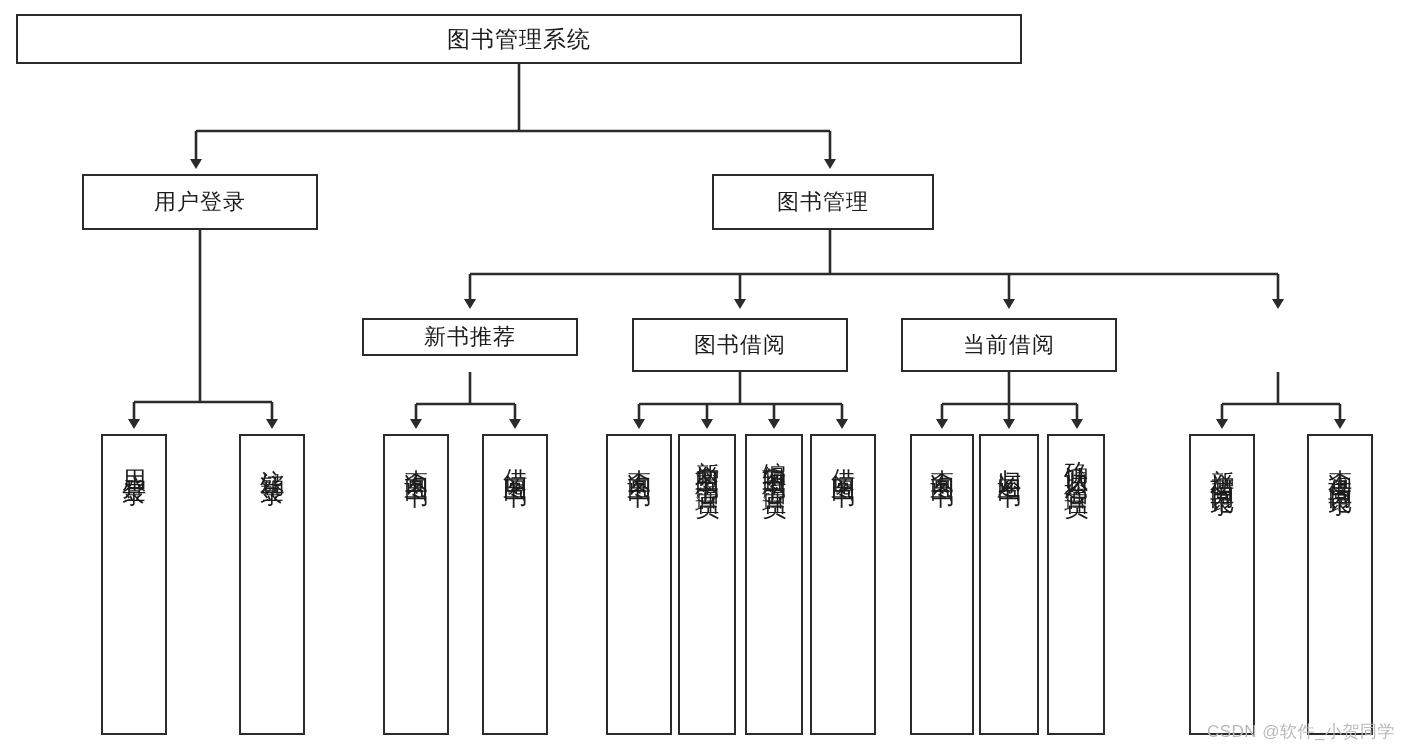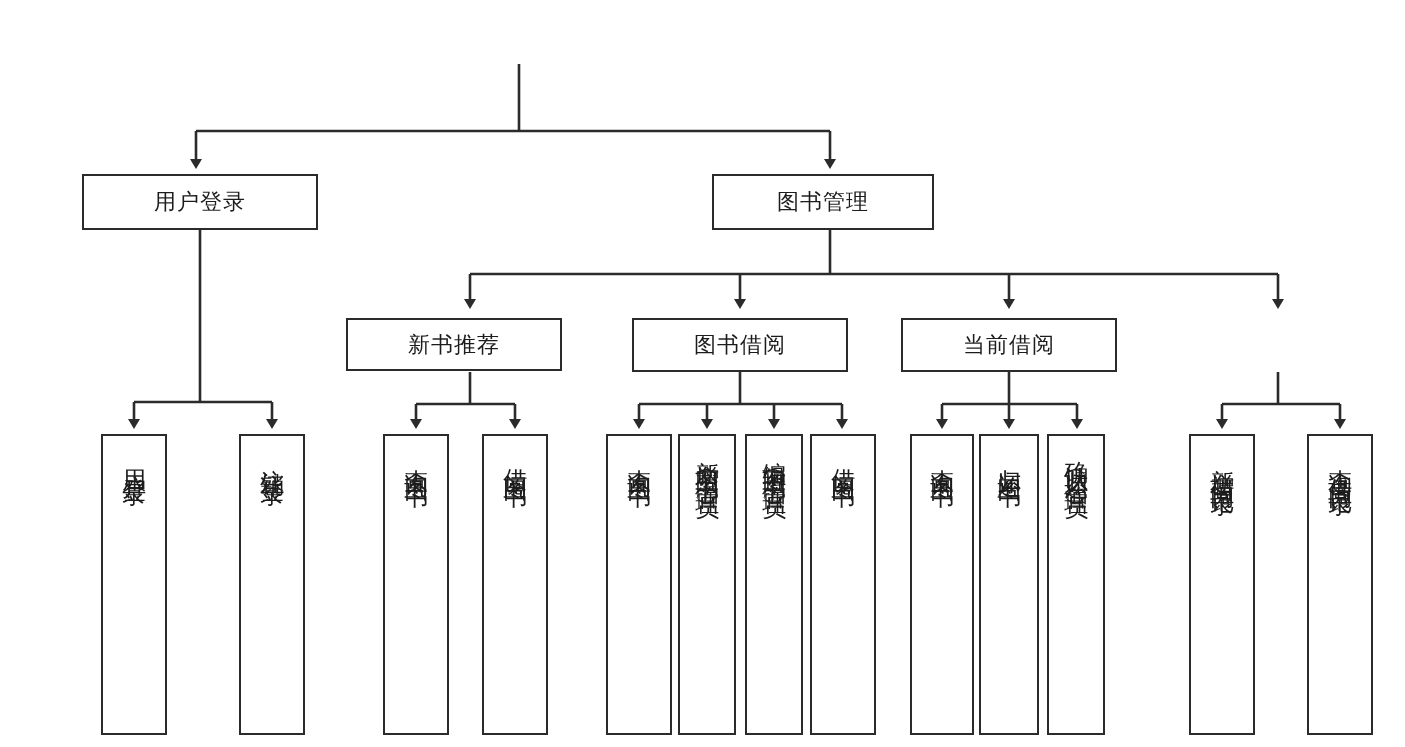--- a/index.html
+++ b/index.html
@@ -119,30 +119,33 @@
       <path d="M1009,404 L1009,420" marker-end="url(#arrow)"></path>
       <path d="M1077,404 L1077,420" marker-end="url(#arrow)"></path>
 
       <path d="M1278,372 L1278,404"></path>
       <path d="M1222,404 L1340,404"></path>
       <path d="M1222,404 L1222,420" marker-end="url(#arrow)"></path>
       <path d="M1340,404 L1340,420" marker-end="url(#arrow)"></path>
     </g>
   </svg>
 
+  <div class="node root" style="left:16px;top:14px;width:1006px;height:50px;">
+    <span class="label">图书管理系统</span>
+  </div>
 
   <div class="node" style="left:82px;top:174px;width:236px;height:56px;">
     <span class="label">用户登录</span>
   </div>
 
   <div class="node" style="left:712px;top:174px;width:222px;height:56px;">
     <span class="label">图书管理</span>
   </div>
 
-  <div class="node" style="left:346px;top:318px;width:216px;height:53px;">
+  <div class="node" style="left:362px;top:318px;width:216px;height:38px;">
     <span class="label">新书推荐</span>
   </div>
 
   <div class="node" style="left:901px;top:318px;width:216px;height:54px;">
     <span class="label">当前借阅</span>
   </div>
 
   <div class="node" style="left:632px;top:318px;width:216px;height:54px;">
     <span class="label">图书借阅</span>
   </div>
@@ -193,14 +196,15 @@
   </div>
 
   <div class="node vert" style="left:1189px;top:434px;width:66px;height:301px;">
     <span class="label">新增借阅记录</span>
   </div>
 
   <div class="node vert" style="left:1307px;top:434px;width:66px;height:301px;">
     <span class="label">查询借阅记录</span>
   </div>
 
+  <div id="watermark">CSDN @软件_小贺同学</div>
 
 </div>
 
 </body></html>

